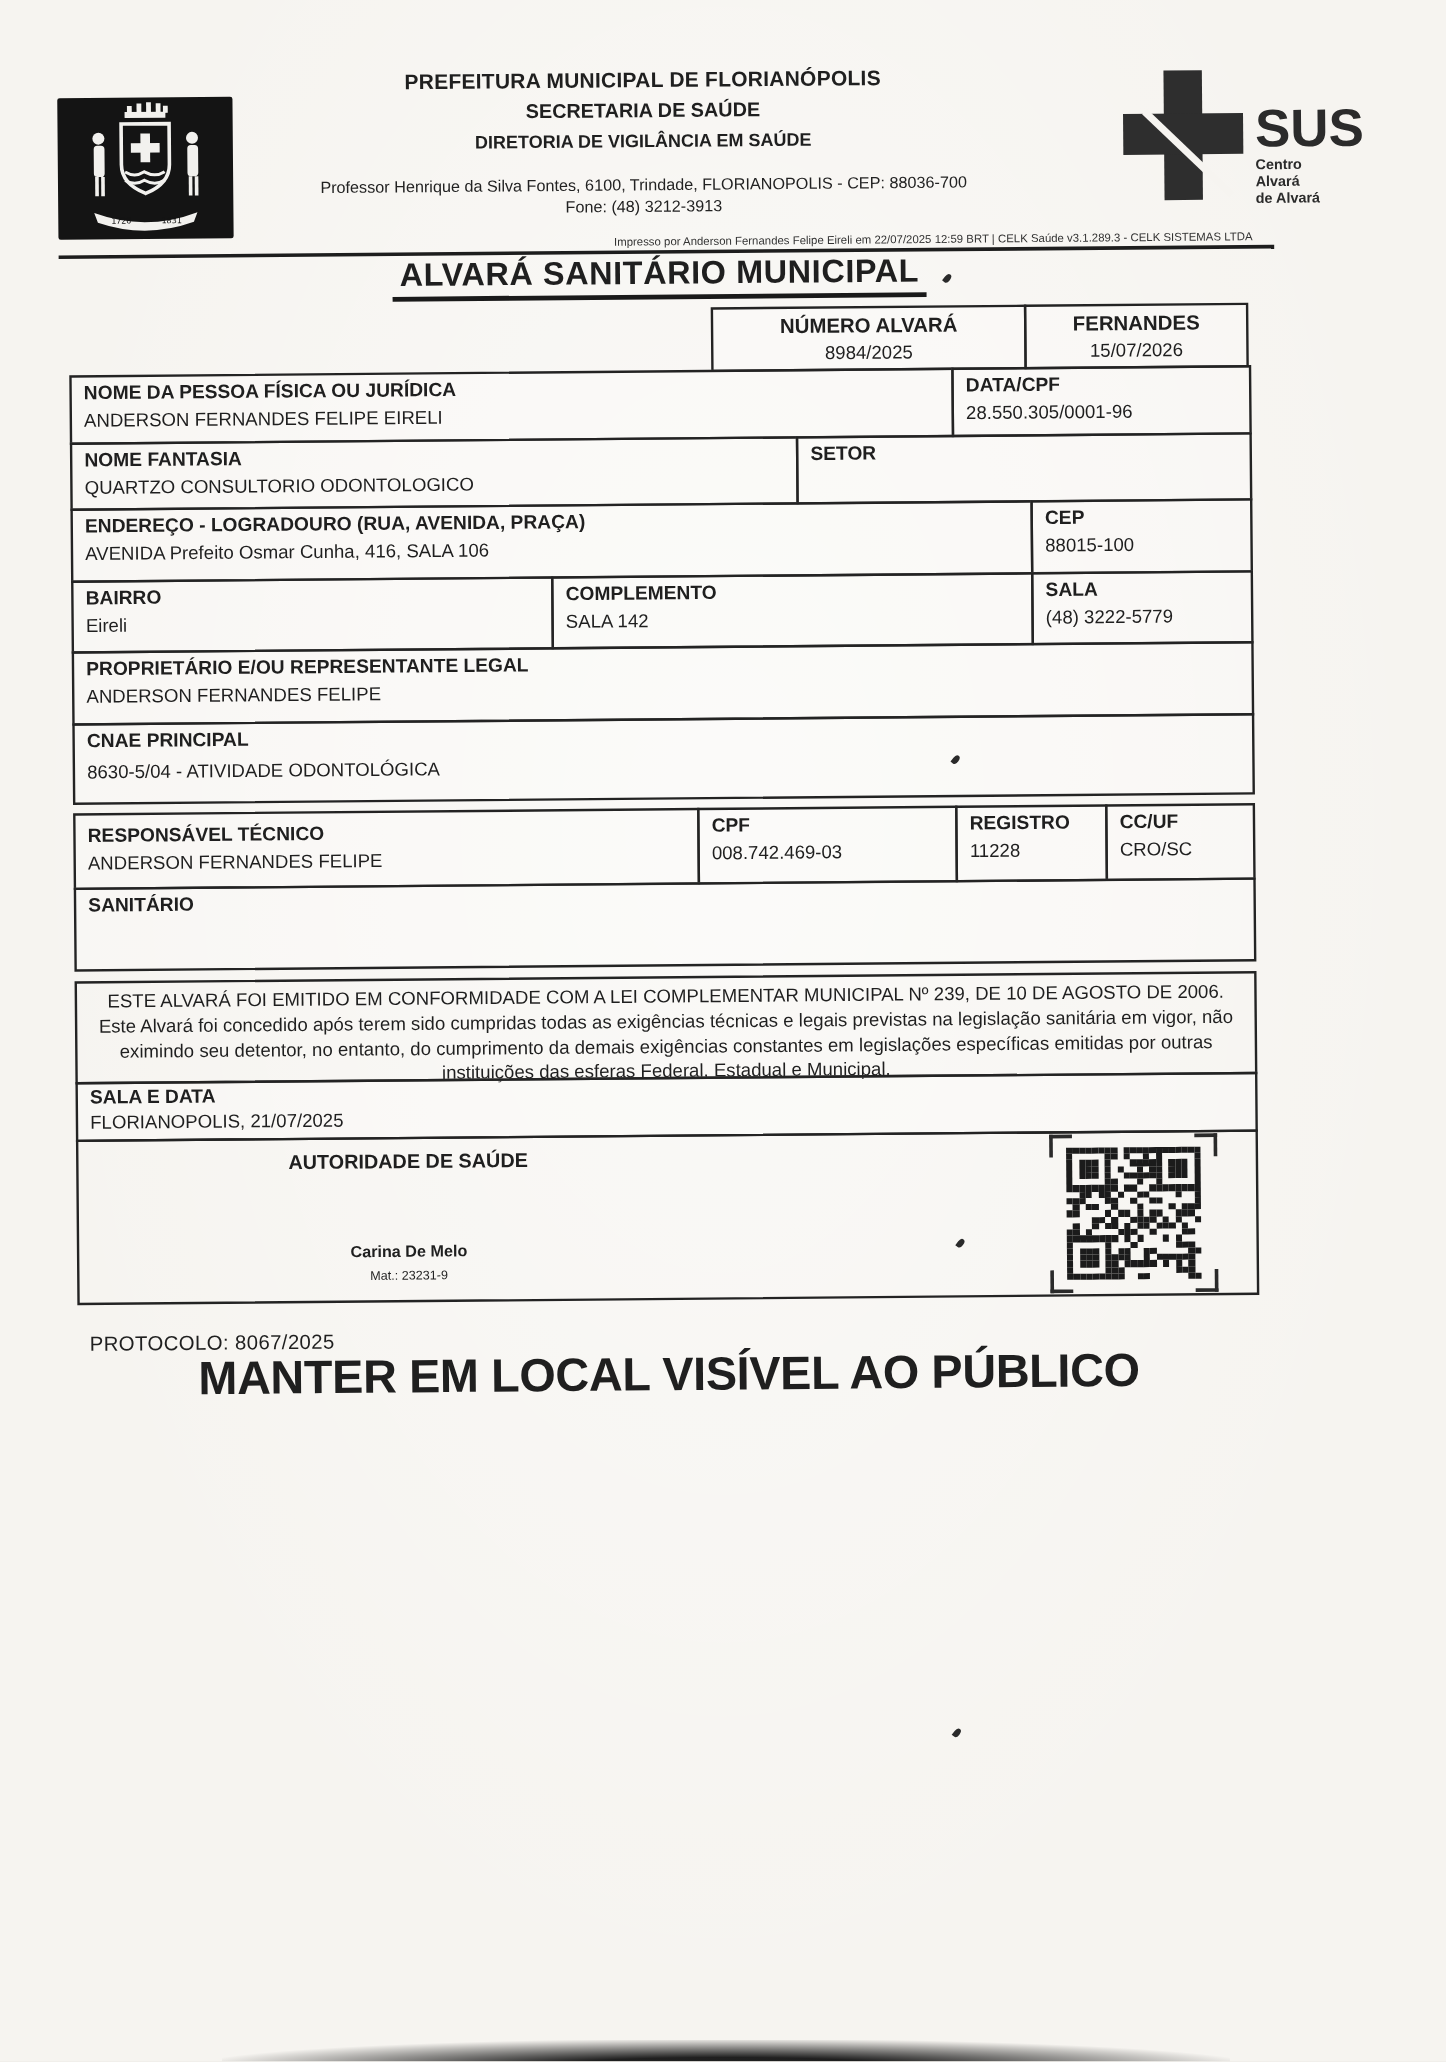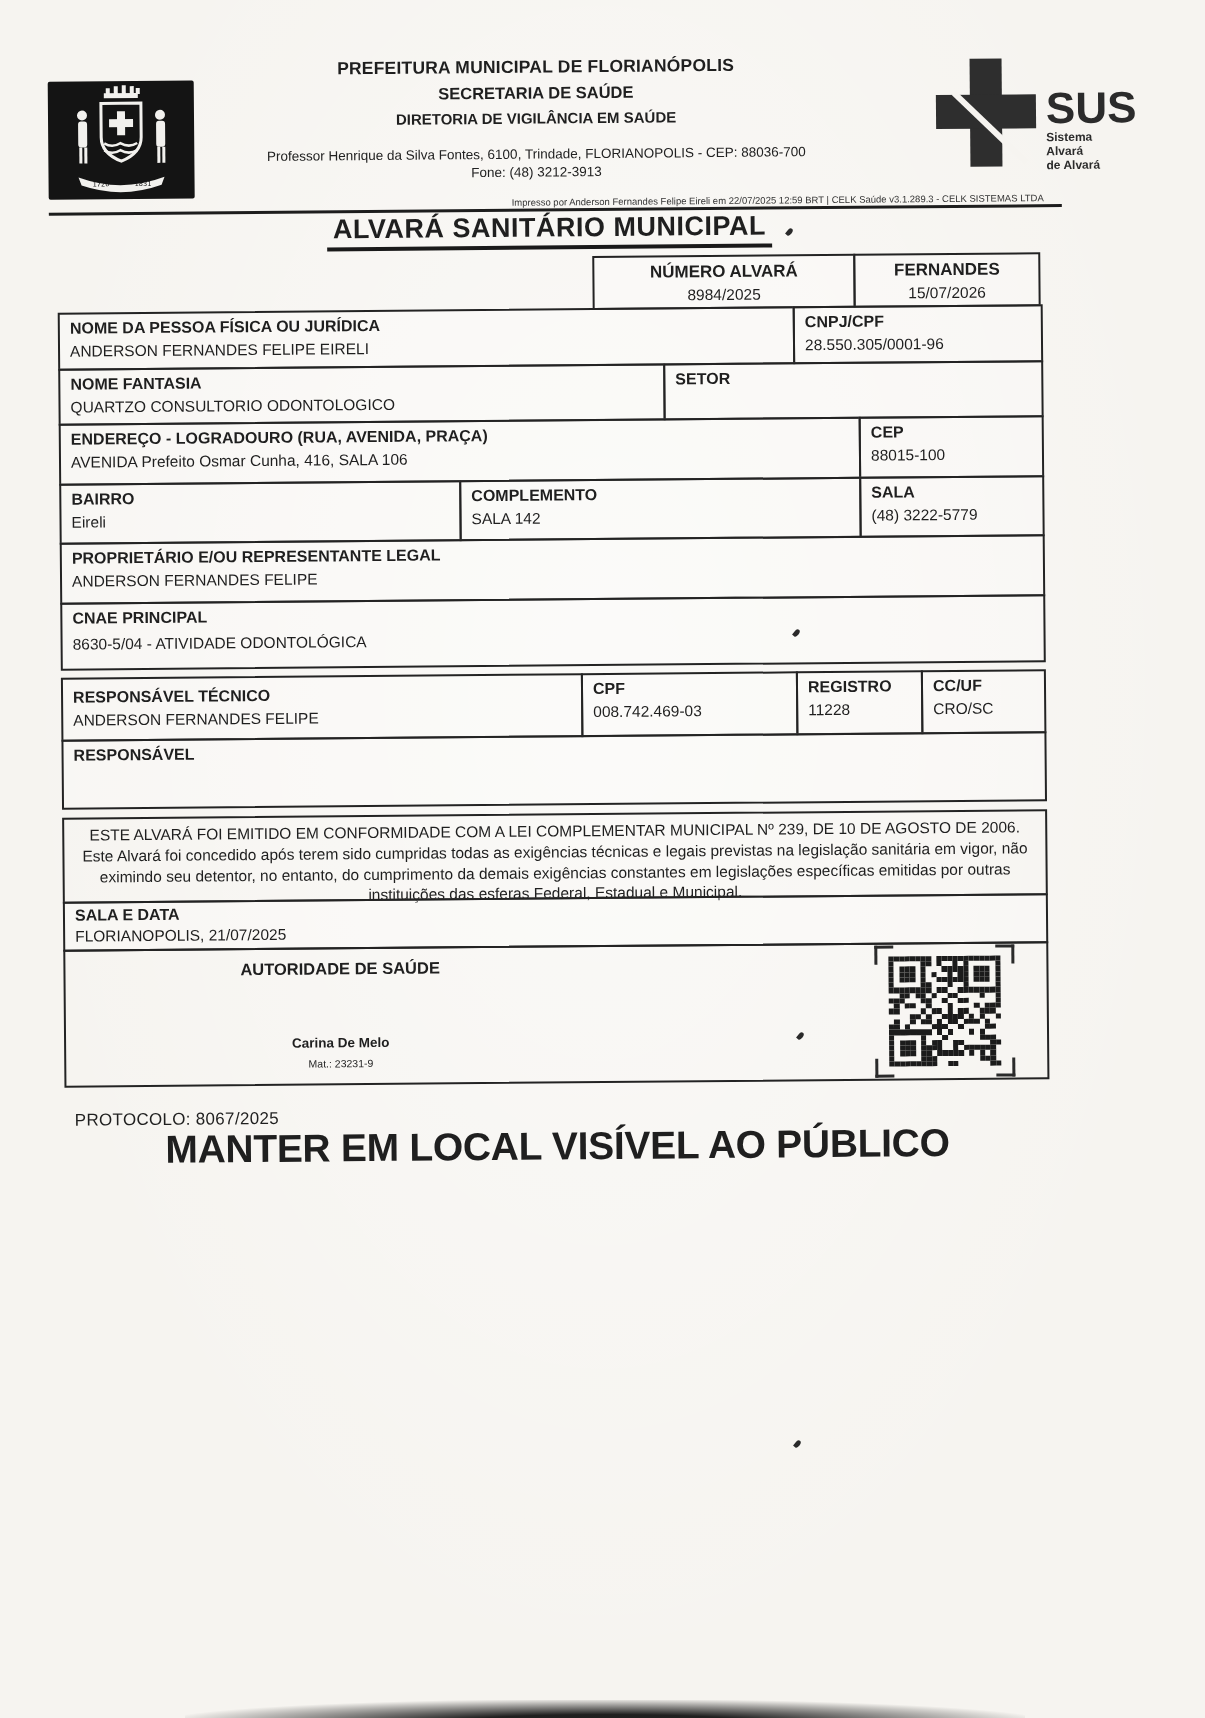--- a/index.html
+++ b/index.html
@@ -136,21 +136,21 @@
 
     <div class="sus">
       <svg width="108" height="122" viewBox="0 0 108 122">
         <rect x="36" y="6" width="32" height="108" fill="#2e2e2e"></rect>
         <rect x="2" y="42" width="100" height="34" fill="#2e2e2e"></rect>
         <line x1="20" y1="40" x2="92" y2="110" stroke="#f6f4f0" stroke-width="6"></line>
       </svg>
       <div class="sus-txt">
         <div class="sus-acronym">SUS</div>
         <div class="sus-sub">
-          <div>Sistema</div>
+          <div>Centro</div>
           <div>Alvará</div>
           <div>de Alvará</div>
         </div>
       </div>
     </div>
 
     <div class="printinfo">Impresso por Anderson Fernandes Felipe Eireli em 22/07/2025 12:59 BRT | CELK Saúde v3.1.289.3 - CELK SISTEMAS LTDA</div>
     <div class="rule"></div>
 
     <div class="title-wrap">
@@ -170,21 +170,21 @@
           <div class="val">15/07/2026</div>
         </div>
       </div>
 
       <div class="row">
         <div class="cell" style="width:737px;height:58px;">
           <div class="lbl">NOME DA PESSOA FÍSICA OU JURÍDICA</div>
           <div class="val">ANDERSON FERNANDES FELIPE EIRELI</div>
         </div>
         <div class="cell" style="width:250px;height:58px;">
-          <div class="lbl">CNPJ/CPF</div>
+          <div class="lbl">DATA/CPF</div>
           <div class="val">28.550.305/0001-96</div>
         </div>
       </div>
 
       <div class="row">
         <div class="cell" style="width:607px;height:57px;">
           <div class="lbl">NOME FANTASIA</div>
           <div class="val">QUARTZO CONSULTORIO ODONTOLOGICO</div>
         </div>
         <div class="cell" style="width:380px;height:57px;">
@@ -247,21 +247,21 @@
           <div class="val">11228</div>
         </div>
         <div class="cell" style="width:125px;height:64px;">
           <div class="lbl">CC/UF</div>
           <div class="val">CRO/SC</div>
         </div>
       </div>
 
       <div class="row">
         <div class="cell" style="width:985px;height:70px;">
-          <div class="lbl">RESPONSÁVEL</div>
+          <div class="lbl">SANITÁRIO</div>
           <div class="val"></div>
         </div>
       </div>
 
       <div class="row gap8">
         <div class="para" style="height:86px;">ESTE ALVARÁ FOI EMITIDO EM CONFORMIDADE COM A LEI COMPLEMENTAR MUNICIPAL Nº 239, DE 10 DE AGOSTO DE 2006. Este Alvará foi concedido após terem sido cumpridas todas as exigências técnicas e legais previstas na legislação sanitária em vigor, não eximindo seu detentor, no entanto, do cumprimento da demais exigências constantes em legislações específicas emitidas por outras instituições das esferas Federal, Estadual e Municipal.</div>
       </div>
 
       <div class="row">
         <div class="cell" style="width:985px;height:50px;padding-top:3px;">

